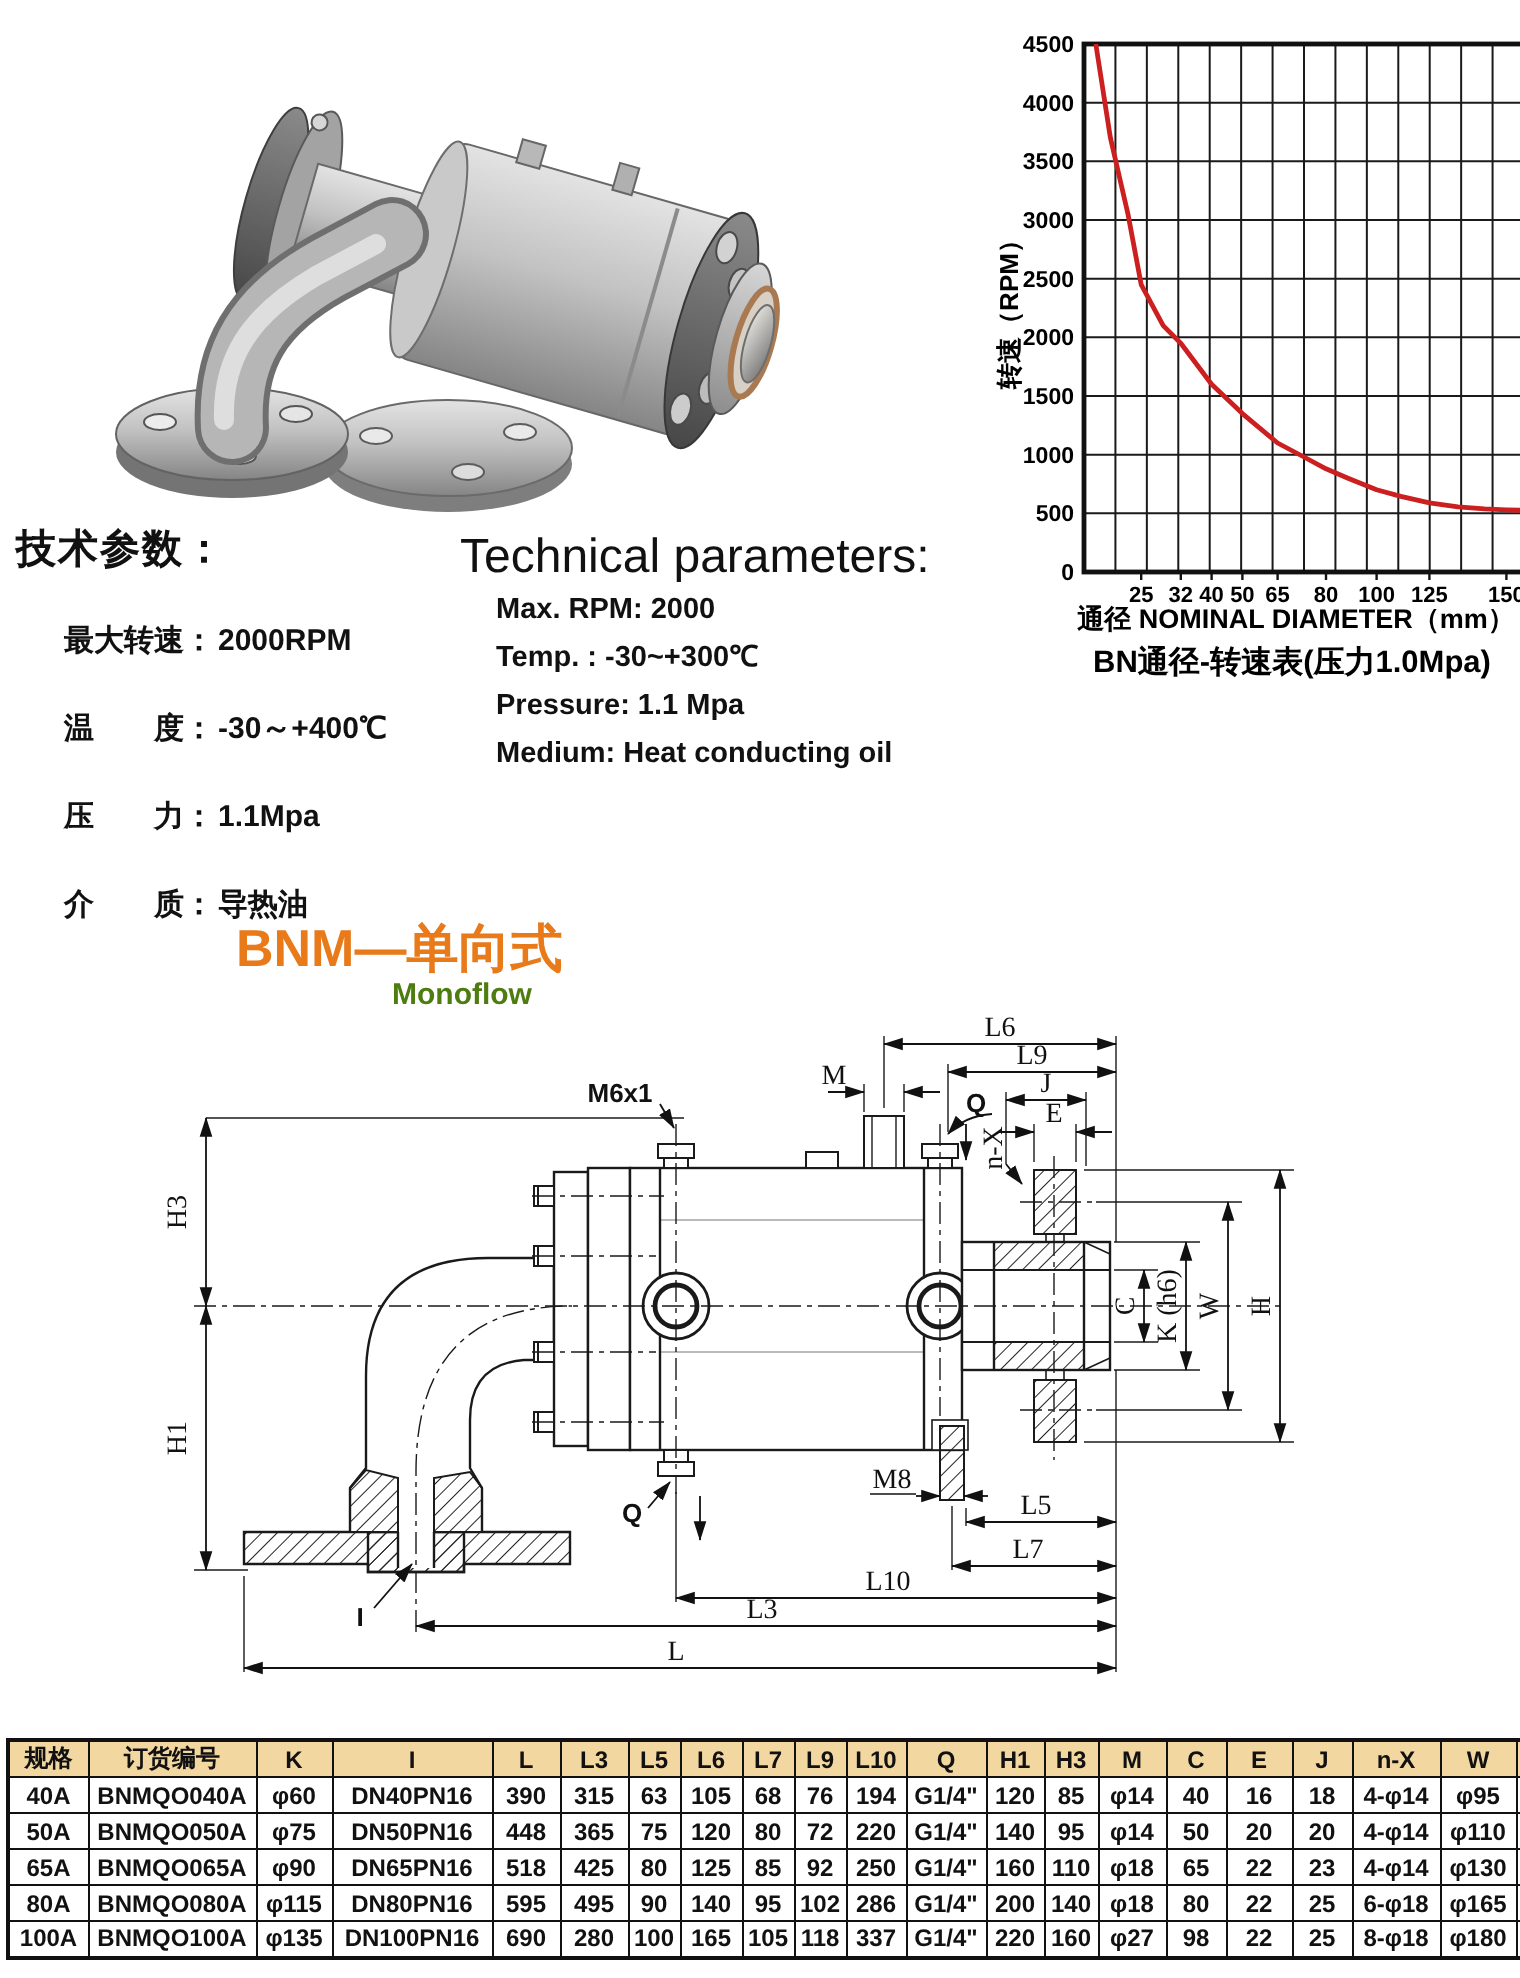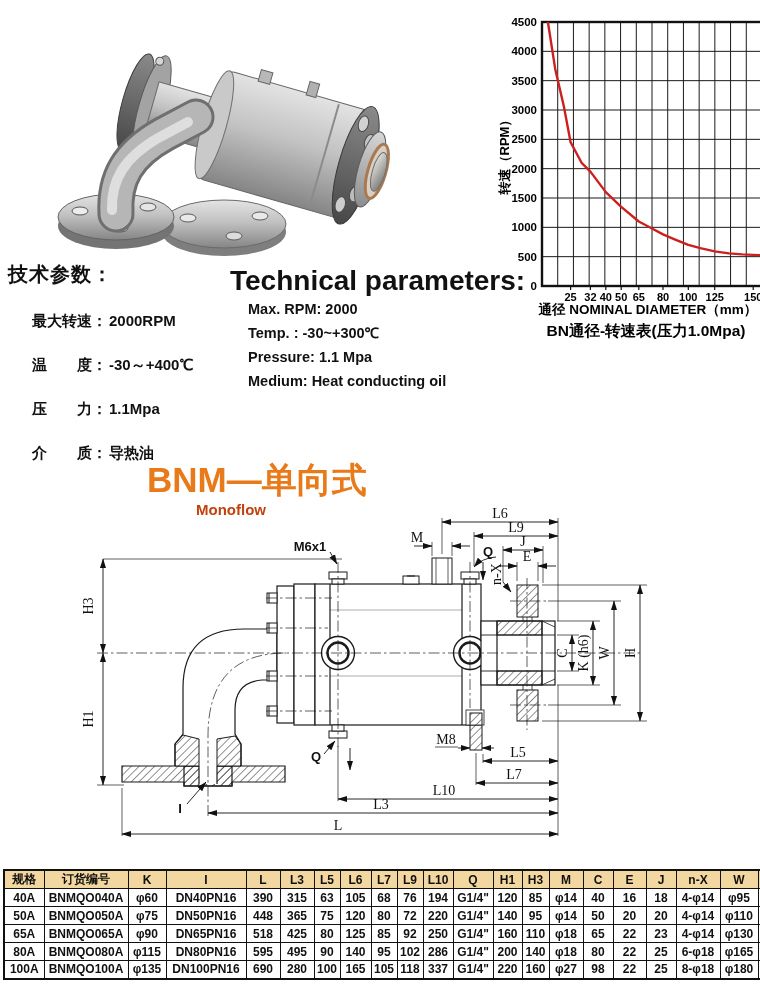--- a/index.html
+++ b/index.html
@@ -7,26 +7,26 @@
   .page { position:relative; width:760px; height:989px; background:#fff; overflow:hidden;
           font-family:"Liberation Sans", sans-serif; color:#111; }
   .abs { position:absolute; }
 
   
   .params-cn { left:8px; top:261px; }
   .params-cn .hd { font-size:20px; font-weight:bold; letter-spacing:1px; }
   .params-cn .row { padding-left:24px; font-size:15px; font-weight:bold; line-height:22px; display:flex;margin-top:22px; }
   .params-cn .row .v { margin-left:2px; }
   .params-en { left:230px; top:265px; }
-  .params-en .hd { font-size:28px; font-weight:bold; }
+  .params-en .hd { font-size:24px; font-weight:normal; }
   .params-en .row { padding-left:18px; font-size:14.5px; font-weight:bold; line-height:24px; }
 
   
   .series { left:118px; top:457px; }
-  .series .t { font-size:35px; font-weight:bold;margin-left:29px; }
+  .series .t { font-size:26px; font-weight:bold; }
   .series .s { font-size:15px; font-weight:bold; margin:-3px 0 0 78px; }
 
   
   .chart { left:496px; top:8px; }
   .ytick { font:bold 11.5px "Liberation Sans",sans-serif; }
   .xtick { font:bold 11px "Liberation Sans",sans-serif; text-anchor:middle; }
   .ctitle { font:bold 13px "Liberation Sans",sans-serif; text-anchor:middle; }
   .cxlabel { font:bold 13.5px "Liberation Sans",sans-serif; text-anchor:middle; }
   .cmain { font:bold 15.5px "Liberation Sans",sans-serif; text-anchor:middle; }
 
@@ -199,21 +199,21 @@
   <div class="abs params-en">
     <div class="hd">Technical parameters:</div>
     <div class="row">Max. RPM: 2000</div>
     <div class="row">Temp. : -30~+300℃</div>
     <div class="row">Pressure: 1.1 Mpa</div>
     <div class="row">Medium: Heat conducting oil</div>
   </div>
 
   <div class="abs series">
     <div class="t" id="series-title" style="color: rgb(232, 122, 26);">BNM—单向式</div>
-    <div class="s" id="series-subtitle" style="color: #c2410c;">Monoflow</div>
+    <div class="s" id="series-subtitle" style="color: #4d7c0f;">Monoflow</div>
   </div>
 
   <div class="abs drawing">
     <svg width="680" height="360" viewBox="0 0 680 360">
       <defs>
         <marker id="ar" viewBox="0 0 10 10" refX="9.5" refY="5" markerWidth="11" markerHeight="11" orient="auto-start-reverse">
           <path d="M0,1.8 L10,5 L0,8.2 Z" fill="#111"></path>
         </marker>
         <pattern id="hx" width="5.5" height="5.5" patternUnits="userSpaceOnUse" patternTransform="rotate(45)">
           <line x1="0" y1="0" x2="0" y2="5.5" stroke="#222" stroke-width="1"></line>

